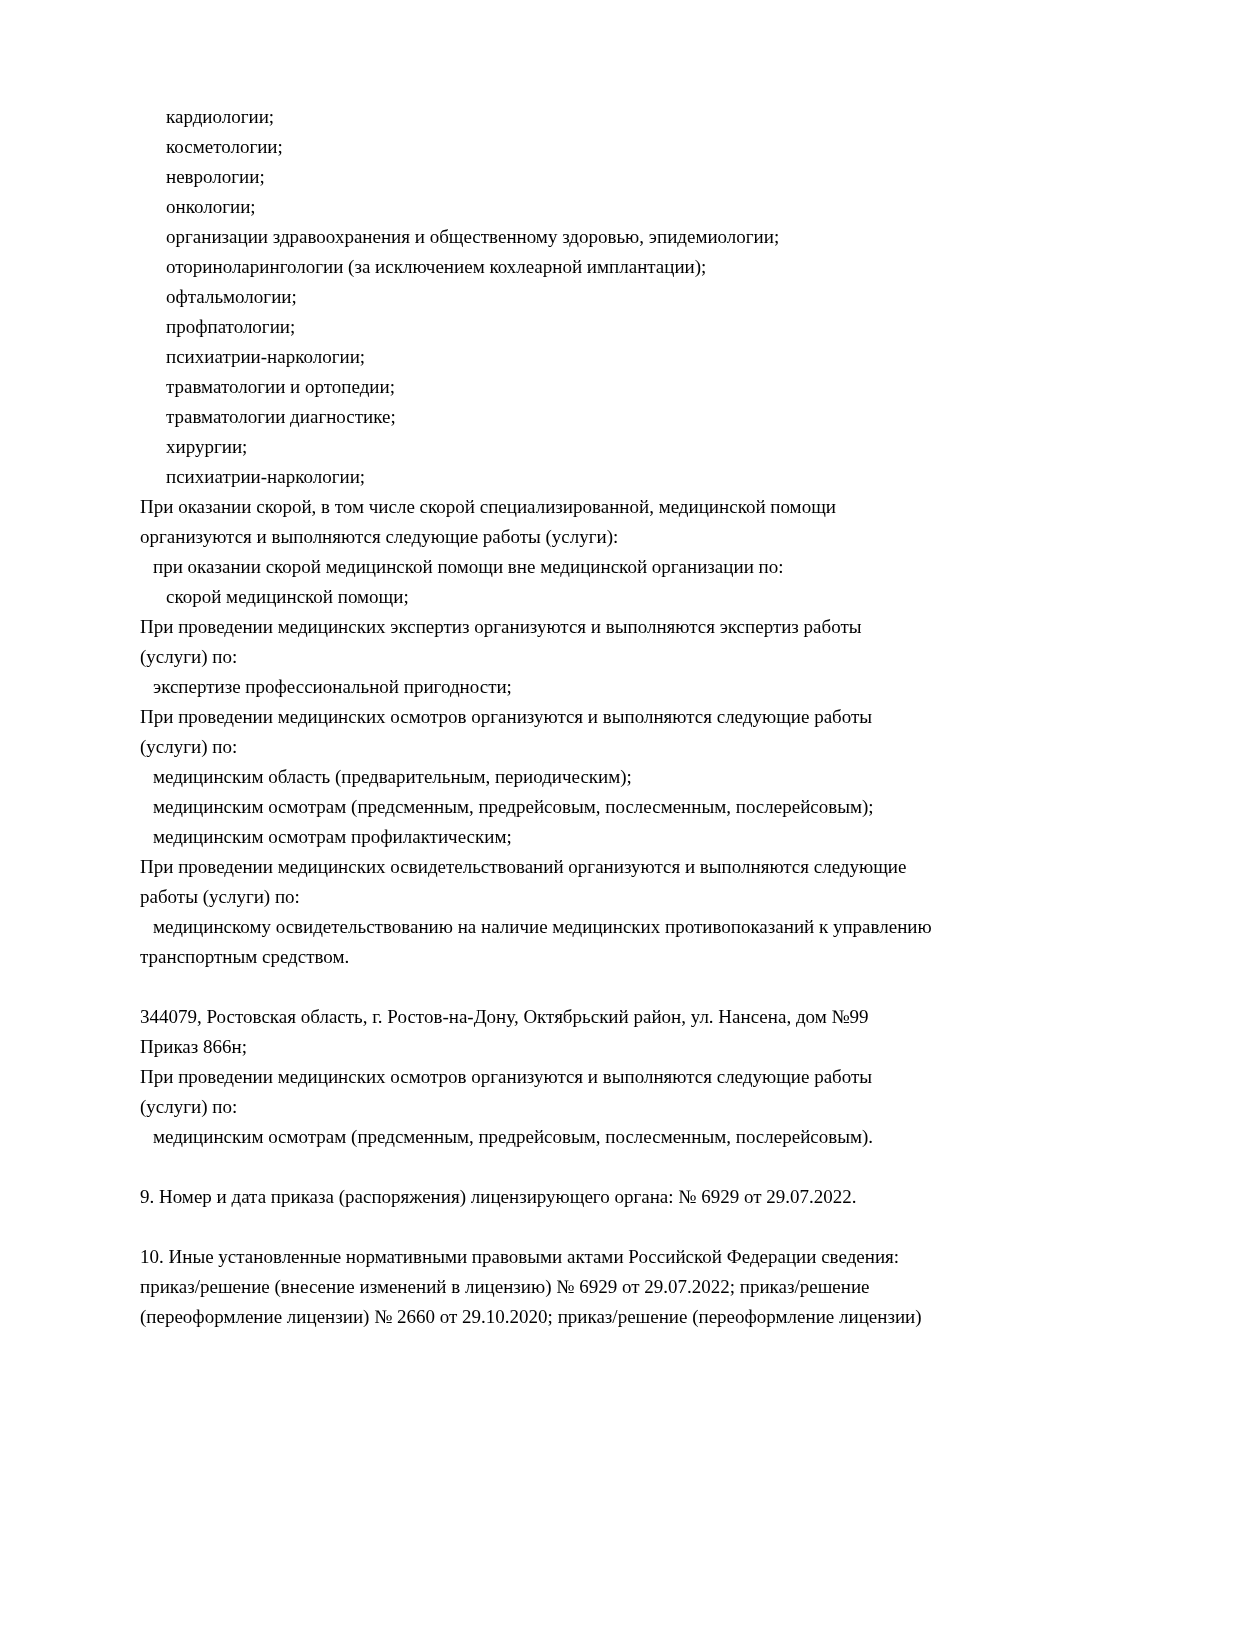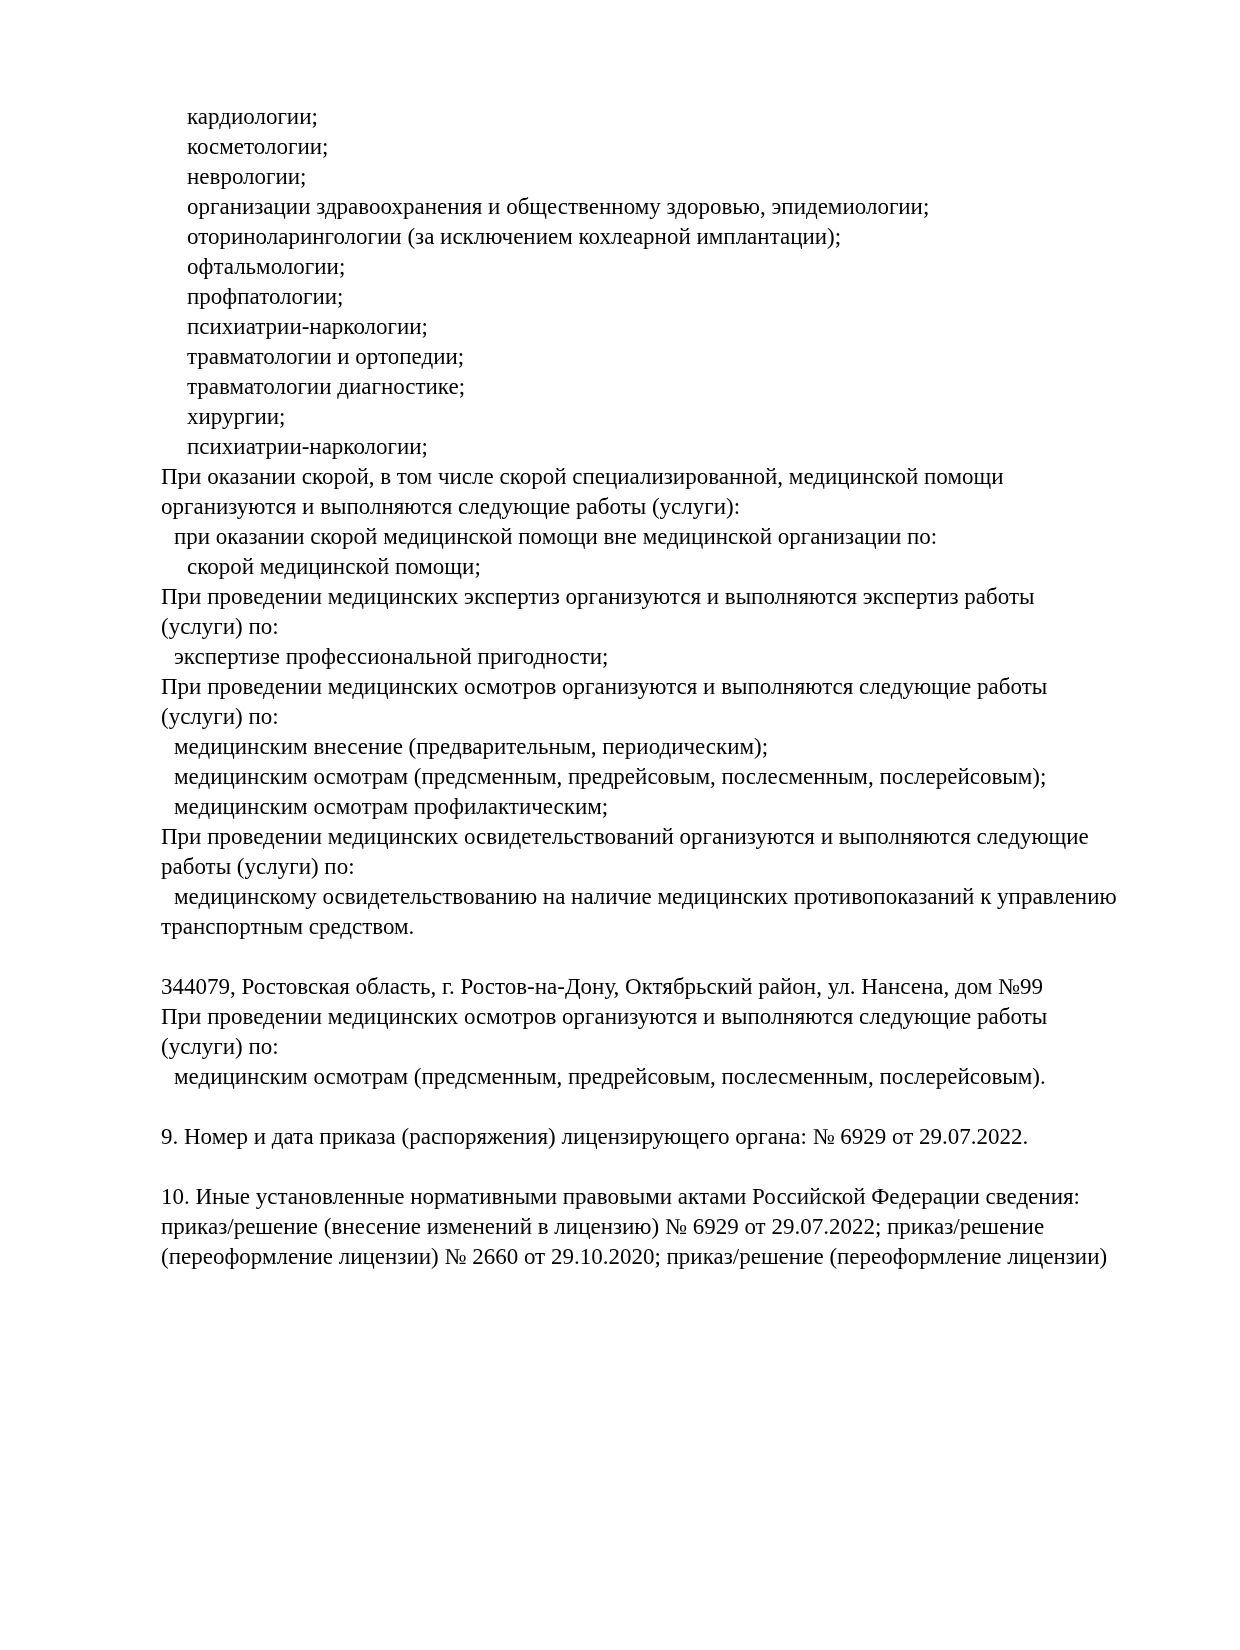--- a/index.html
+++ b/index.html
@@ -15,69 +15,70 @@
   }
   .page {
     box-sizing: border-box;
     width: 1240px;
     height: 1650px;
     padding: 102px 120px 0 140px;
     background: #ffffff;
   }
   .doc-body {
     font-family: "Liberation Serif", "DejaVu Serif", serif;
-    font-size: 23px;
+    font-size: 19px;
     line-height: 30px;
     color: #000000;
-    margin-left: 21px;
   }
   .line {
     white-space: pre;
     min-height: 30px;
   }
   .indent-0 { padding-left: 0; }
   .indent-1 { padding-left: 13px; }
   .indent-2 { padding-left: 26px; }
   .blank-line { min-height: 30px; }
 </style>
 </head>
 <body>
 
 <div class="page">
   <div class="doc-body" id="doc-body">
       <div class="line indent-2">кардиологии;</div>
       <div class="line indent-2">косметологии;</div>
       <div class="line indent-2">неврологии;</div>
+      <div class="line indent-2">онкологии;</div>
       <div class="line indent-2">организации здравоохранения и общественному здоровью, эпидемиологии;</div>
       <div class="line indent-2">оториноларингологии (за исключением кохлеарной имплантации);</div>
       <div class="line indent-2">офтальмологии;</div>
       <div class="line indent-2">профпатологии;</div>
       <div class="line indent-2">психиатрии-наркологии;</div>
       <div class="line indent-2">травматологии и ортопедии;</div>
       <div class="line indent-2">травматологии диагностике;</div>
       <div class="line indent-2">хирургии;</div>
       <div class="line indent-2">психиатрии-наркологии;</div>
       <div class="line indent-0">При оказании скорой, в том числе скорой специализированной, медицинской помощи</div>
       <div class="line indent-0">организуются и выполняются следующие работы (услуги):</div>
       <div class="line indent-1">при оказании скорой медицинской помощи вне медицинской организации по:</div>
       <div class="line indent-2">скорой медицинской помощи;</div>
       <div class="line indent-0">При проведении медицинских экспертиз организуются и выполняются экспертиз работы</div>
       <div class="line indent-0">(услуги) по:</div>
       <div class="line indent-1">экспертизе профессиональной пригодности;</div>
       <div class="line indent-0">При проведении медицинских осмотров организуются и выполняются следующие работы</div>
       <div class="line indent-0">(услуги) по:</div>
-      <div class="line indent-1">медицинским внесение (предварительным, периодическим);</div>
+      <div class="line indent-1">медицинским область (предварительным, периодическим);</div>
       <div class="line indent-1">медицинским осмотрам (предсменным, предрейсовым, послесменным, послерейсовым);</div>
       <div class="line indent-1">медицинским осмотрам профилактическим;</div>
       <div class="line indent-0">При проведении медицинских освидетельствований организуются и выполняются следующие</div>
       <div class="line indent-0">работы (услуги) по:</div>
       <div class="line indent-1">медицинскому освидетельствованию на наличие медицинских противопоказаний к управлению</div>
       <div class="line indent-0">транспортным средством.</div>
       <div class="line indent-0 blank-line"></div>
       <div class="line indent-0">344079, Ростовская область, г. Ростов-на-Дону, Октябрьский район, ул. Нансена, дом №99</div>
+      <div class="line indent-0">Приказ 866н;</div>
       <div class="line indent-0">При проведении медицинских осмотров организуются и выполняются следующие работы</div>
       <div class="line indent-0">(услуги) по:</div>
       <div class="line indent-1">медицинским осмотрам (предсменным, предрейсовым, послесменным, послерейсовым).</div>
       <div class="line indent-0 blank-line"></div>
       <div class="line indent-0">9. Номер и дата приказа (распоряжения) лицензирующего органа: № 6929 от 29.07.2022.</div>
       <div class="line indent-0 blank-line"></div>
       <div class="line indent-0">10. Иные установленные нормативными правовыми актами Российской Федерации сведения:</div>
       <div class="line indent-0">приказ/решение (внесение изменений в лицензию) № 6929 от 29.07.2022; приказ/решение</div>
       <div class="line indent-0">(переоформление лицензии) № 2660 от 29.10.2020; приказ/решение (переоформление лицензии)</div>
     </div>

